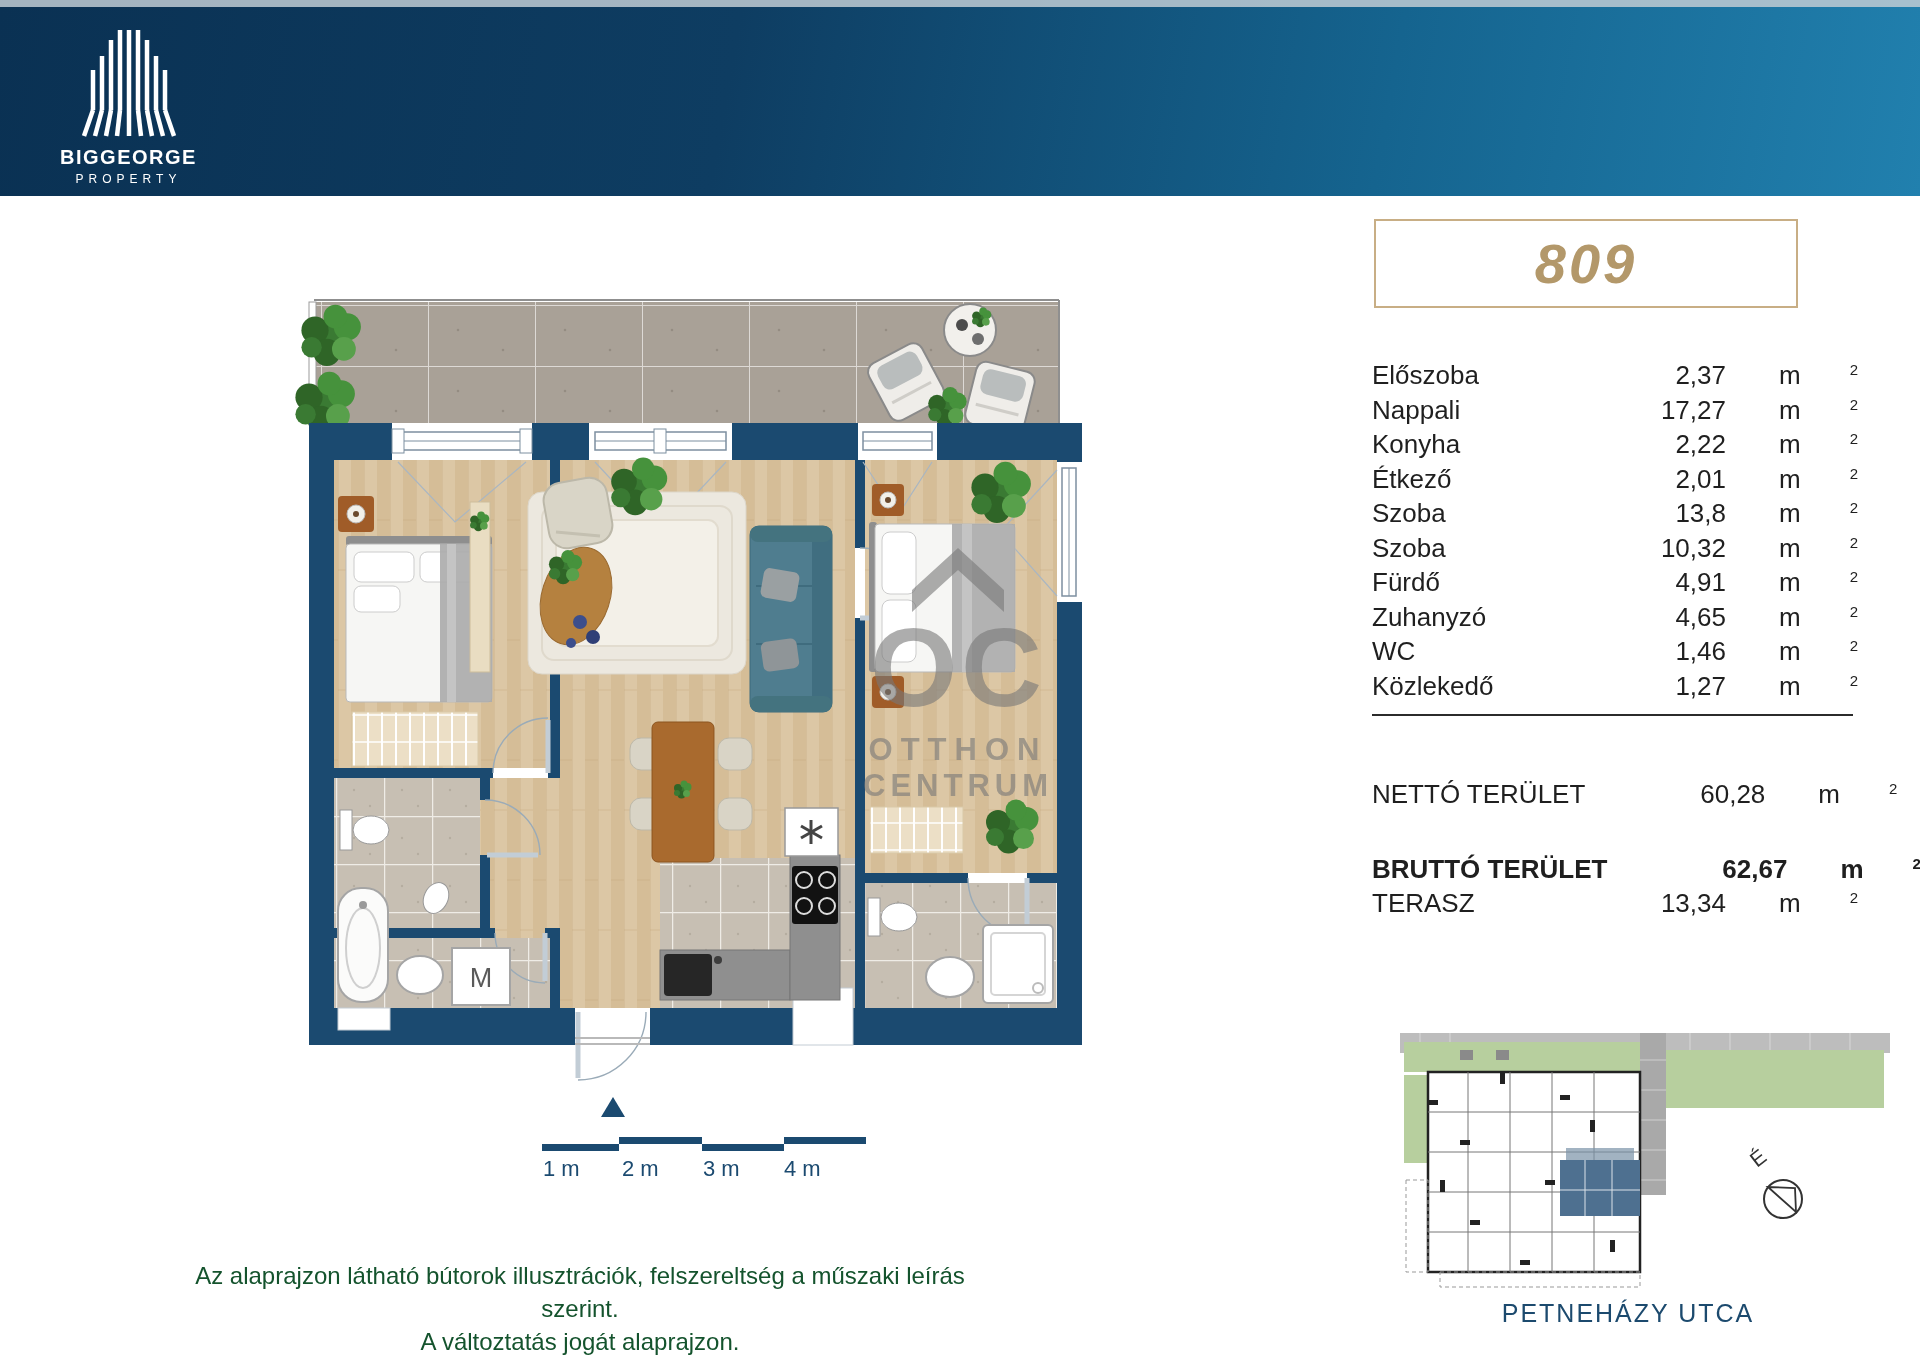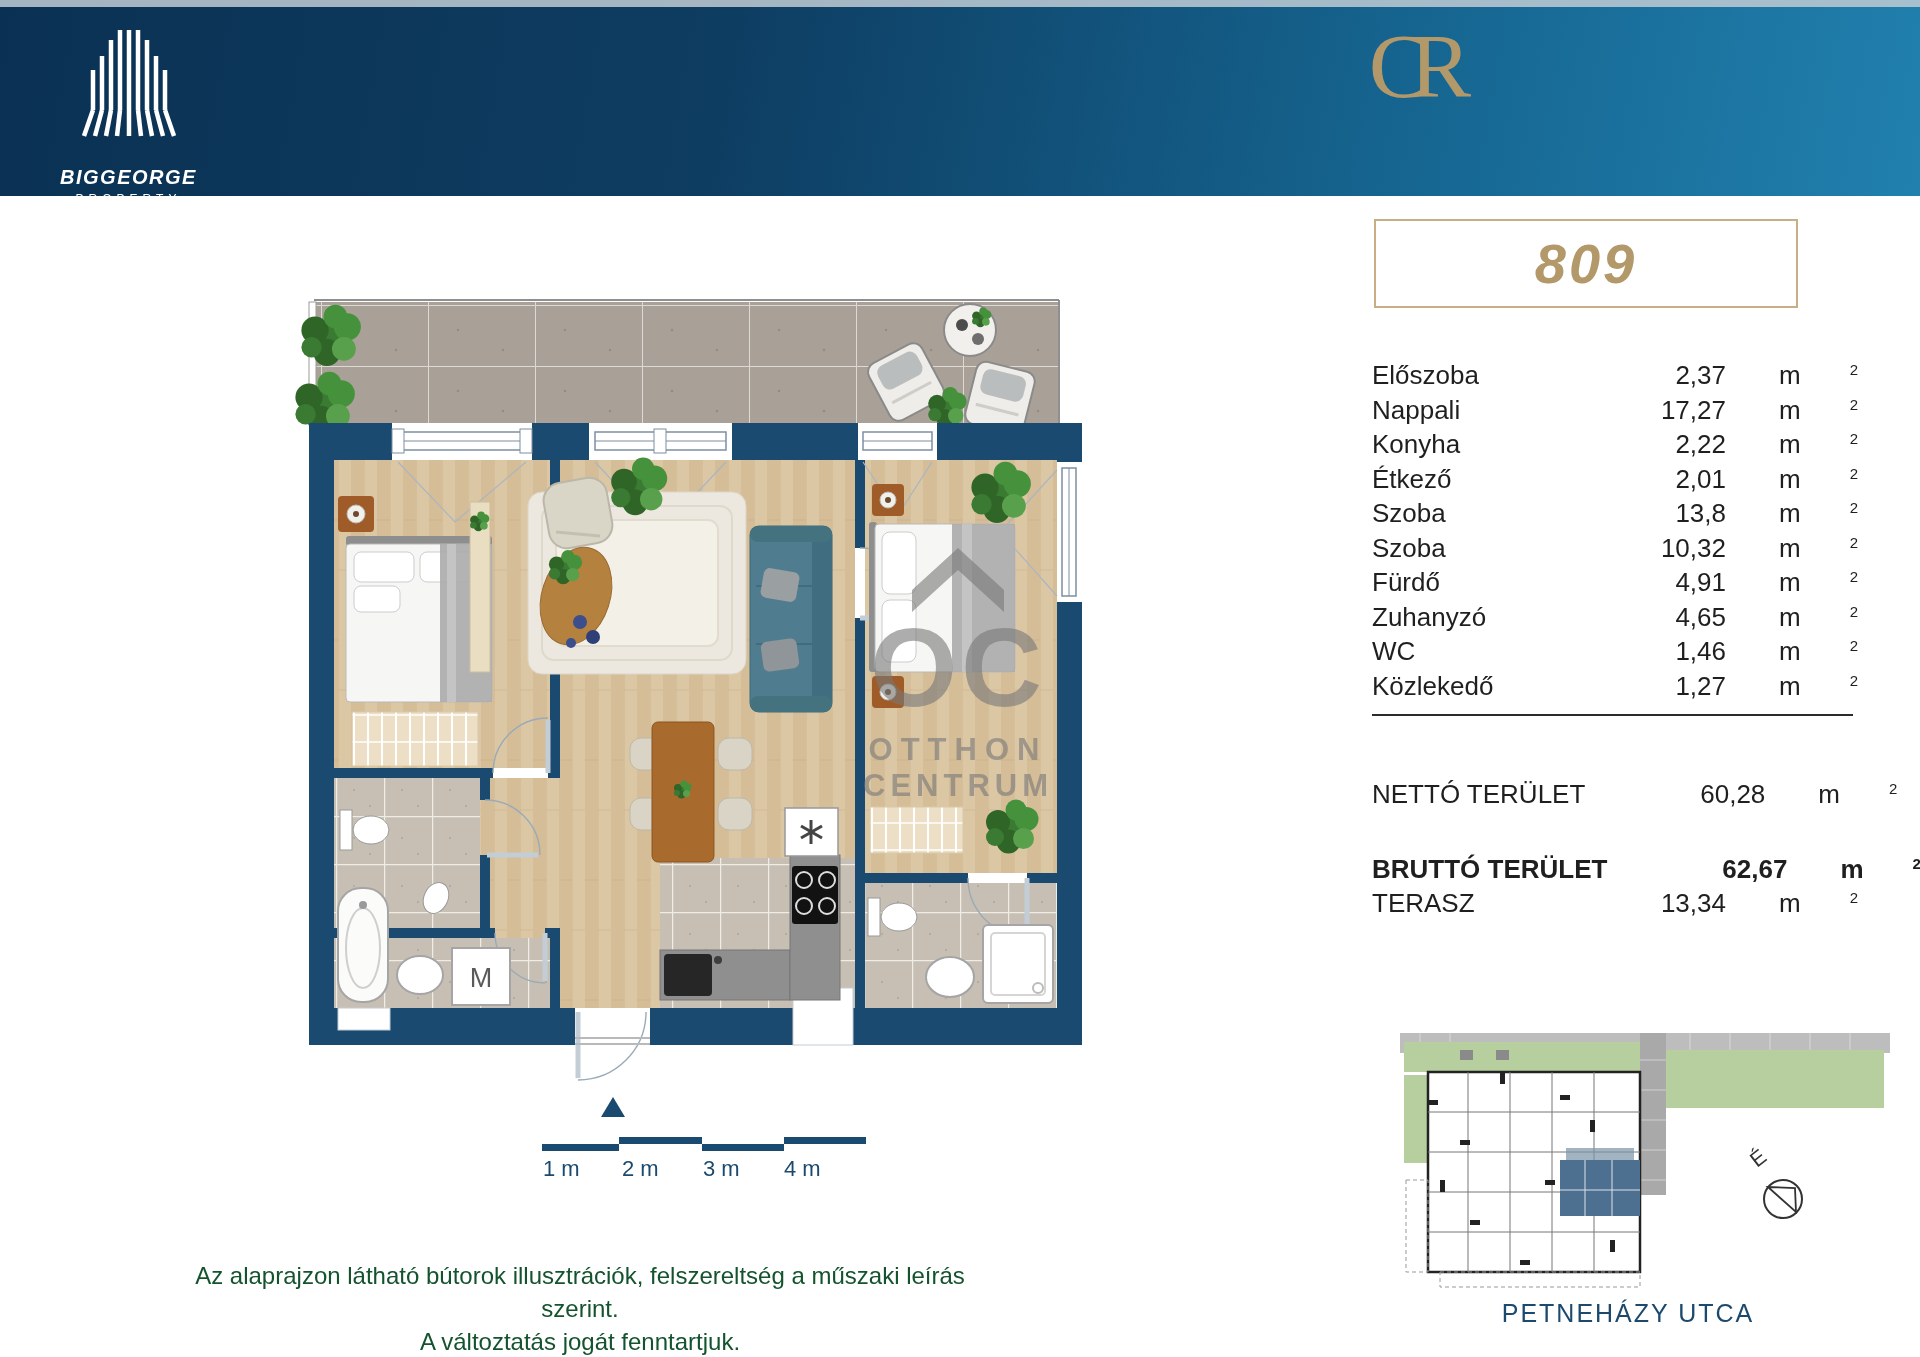--- a/index.html
+++ b/index.html
@@ -5,21 +5,21 @@
   html,body{margin:0;padding:0;background:#fff;}
   body{width:1920px;height:1357px;position:relative;overflow:hidden;
        font-family:"Liberation Sans","DejaVu Sans",sans-serif;color:#1f1f1f;}
   .abs{position:absolute;}
 
   
   .header{left:0;top:0;width:1920px;height:196px;
     background:linear-gradient(100deg,#0a3153 0%,#0e3d62 38%,#15648f 72%,#2180ae 100%);}
   .header-topstrip{left:0;top:0;width:1920px;height:7px;background:#bfcbd4;opacity:.85;}
   .brand{left:46px;top:24px;width:165px;text-align:center;color:#fff;}
-  .brand-name{font-size:20px;font-weight:bold;letter-spacing:1.5px;margin-top:20px;font-style:italic;}
+  .brand-name{font-size:20px;font-weight:bold;letter-spacing:1.5px;margin-top:0;}
   .brand-sub{font-size:12px;letter-spacing:5px;margin-top:3px;}
   .project{left:1215px;top:18px;width:410px;text-align:center;color:#b3986a;
     font-family:"Liberation Serif","DejaVu Serif",serif;}
   .project-monogram{font-size:92px;line-height:96px;letter-spacing:-0.22em;padding-right:0.22em;}
   .project-name{font-size:32px;letter-spacing:7px;margin-top:6px;white-space:nowrap;}
 
   
   .unit-box{left:1374px;top:219px;width:420px;height:85px;border:2px solid #c8ae85;
     display:flex;align-items:center;justify-content:center;font-style:italic;}
   .unit-number{font-size:56px;font-weight:bold;color:#b3986a;letter-spacing:3px;}
@@ -70,21 +70,20 @@
         <line x1="78" y1="86" x2="83" y2="112"></line>
           <line x1="87" y1="86" x2="94" y2="112"></line>
         <line x1="96" y1="86" x2="105" y2="112"></line>
       </g>
     </svg>
     <div class="brand-name">BIGGEORGE</div>
     <div class="brand-sub">PROPERTY</div>
   </div>
 
   <div class="abs project">
-    <div class="project-monogram">CR</div>
   </div>
 </div>
 
 <div class="abs unit-box">
   <span class="unit-number">809</span>
 </div>
 
 <div class="abs room-list" id="room-list">
     <div class="arow">
       <span class="lbl">Előszoba</span>
@@ -518,14 +517,14 @@
     <circle cx="1783" cy="1199" r="19" fill="#fff" stroke="#333" stroke-width="2"></circle>
     <path d="M1768 1187 L1796 1212 L1795 1188 Z" fill="none" stroke="#333" stroke-width="1.8"></path>
     <text x="1757" y="1168" font-size="21" fill="#333" transform="rotate(-38 1757 1168)">É</text>
   </g>
 
   <text x="1628" y="1322" font-size="25" letter-spacing="2" fill="#1c4a6e" text-anchor="middle">PETNEHÁZY UTCA</text>
 </svg>
 
 <div class="abs disclaimer">
   <div>Az alaprajzon látható bútorok illusztrációk, felszereltség a műszaki leírás szerint.</div>
-  <div>A változtatás jogát fenntartjuk.</div>
+  <div>A változtatás jogát alaprajzon.</div>
 </div>
 
 </body></html>

